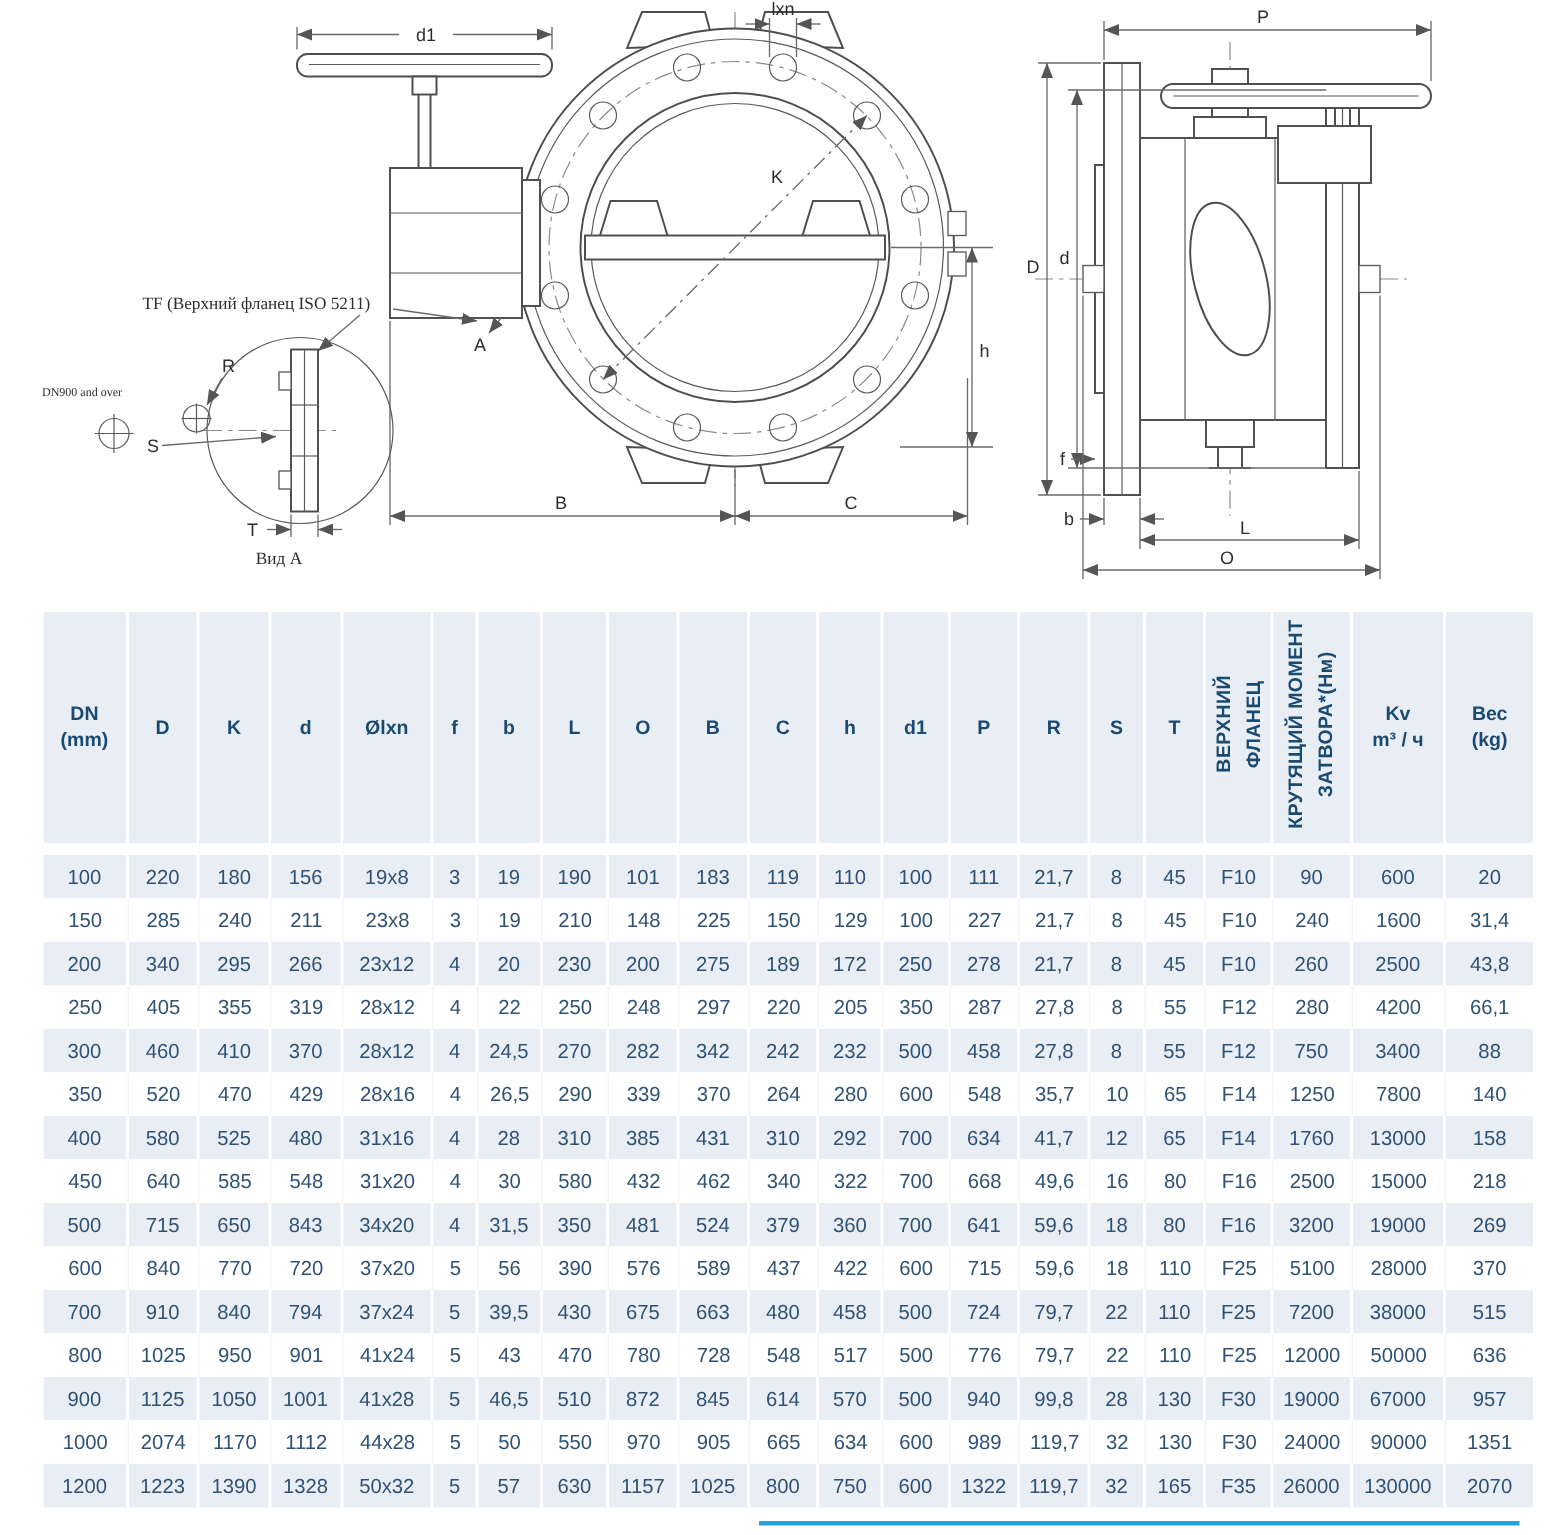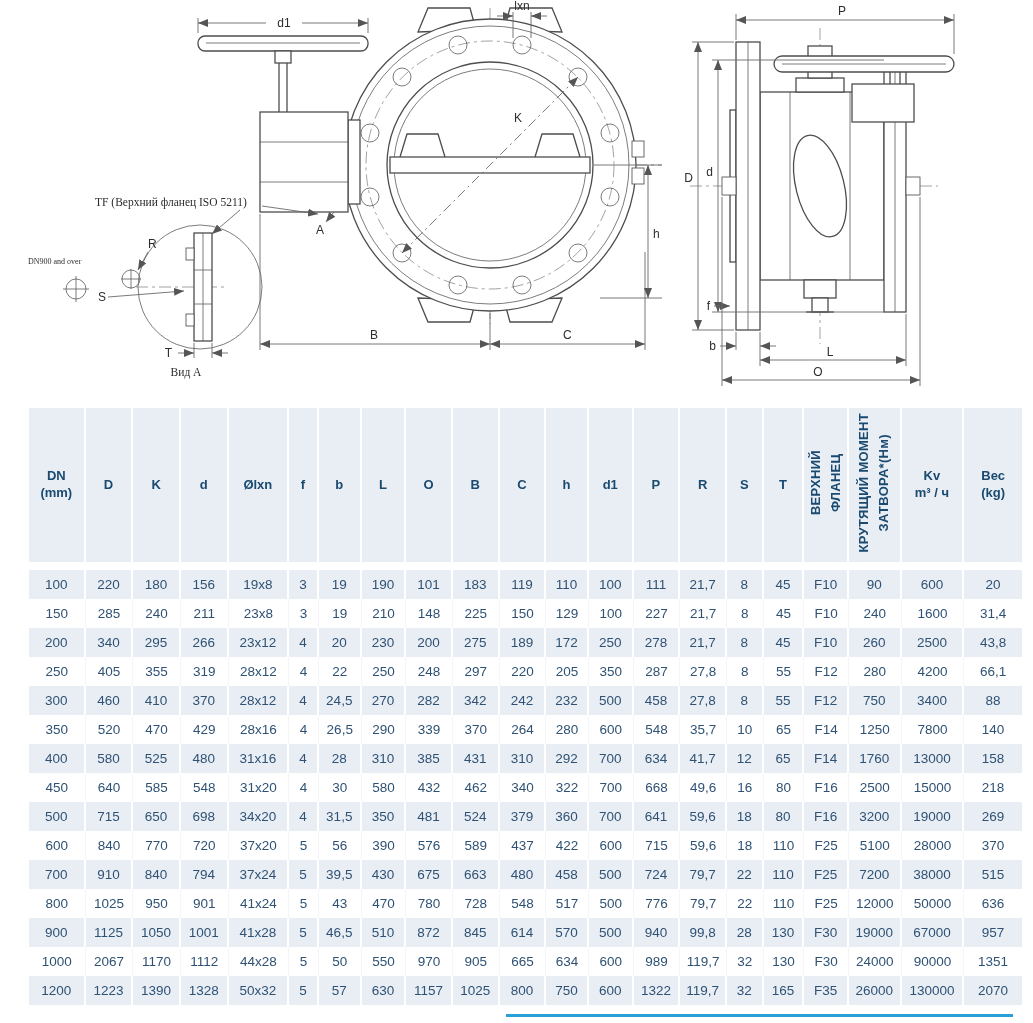--- a/index.html
+++ b/index.html
@@ -578,21 +578,21 @@
             <td>80</td>
             <td>F16</td>
             <td>2500</td>
             <td>15000</td>
             <td>218</td>
           </tr>
           <tr>
             <td>500</td>
             <td>715</td>
             <td>650</td>
-            <td>698</td>
+            <td>843</td>
             <td>34x20</td>
             <td>4</td>
             <td>31,5</td>
             <td>350</td>
             <td>481</td>
             <td>524</td>
             <td>379</td>
             <td>360</td>
             <td>700</td>
             <td>641</td>
@@ -691,21 +691,21 @@
             <td>99,8</td>
             <td>28</td>
             <td>130</td>
             <td>F30</td>
             <td>19000</td>
             <td>67000</td>
             <td>957</td>
           </tr>
           <tr>
             <td>1000</td>
-            <td>2067</td>
+            <td>2074</td>
             <td>1170</td>
             <td>1112</td>
             <td>44x28</td>
             <td>5</td>
             <td>50</td>
             <td>550</td>
             <td>970</td>
             <td>905</td>
             <td>665</td>
             <td>634</td>

